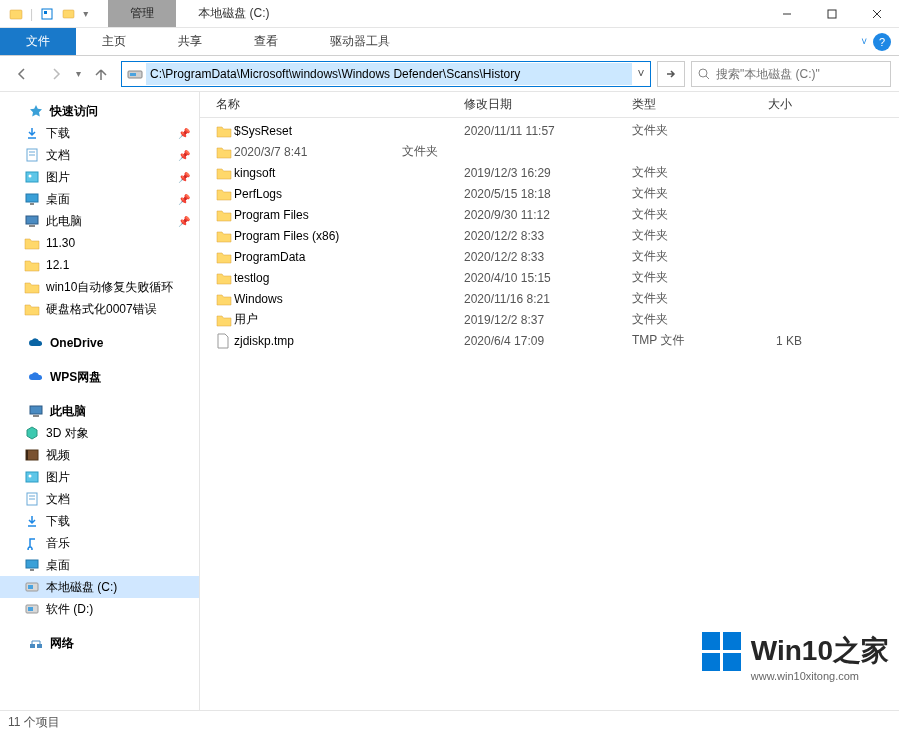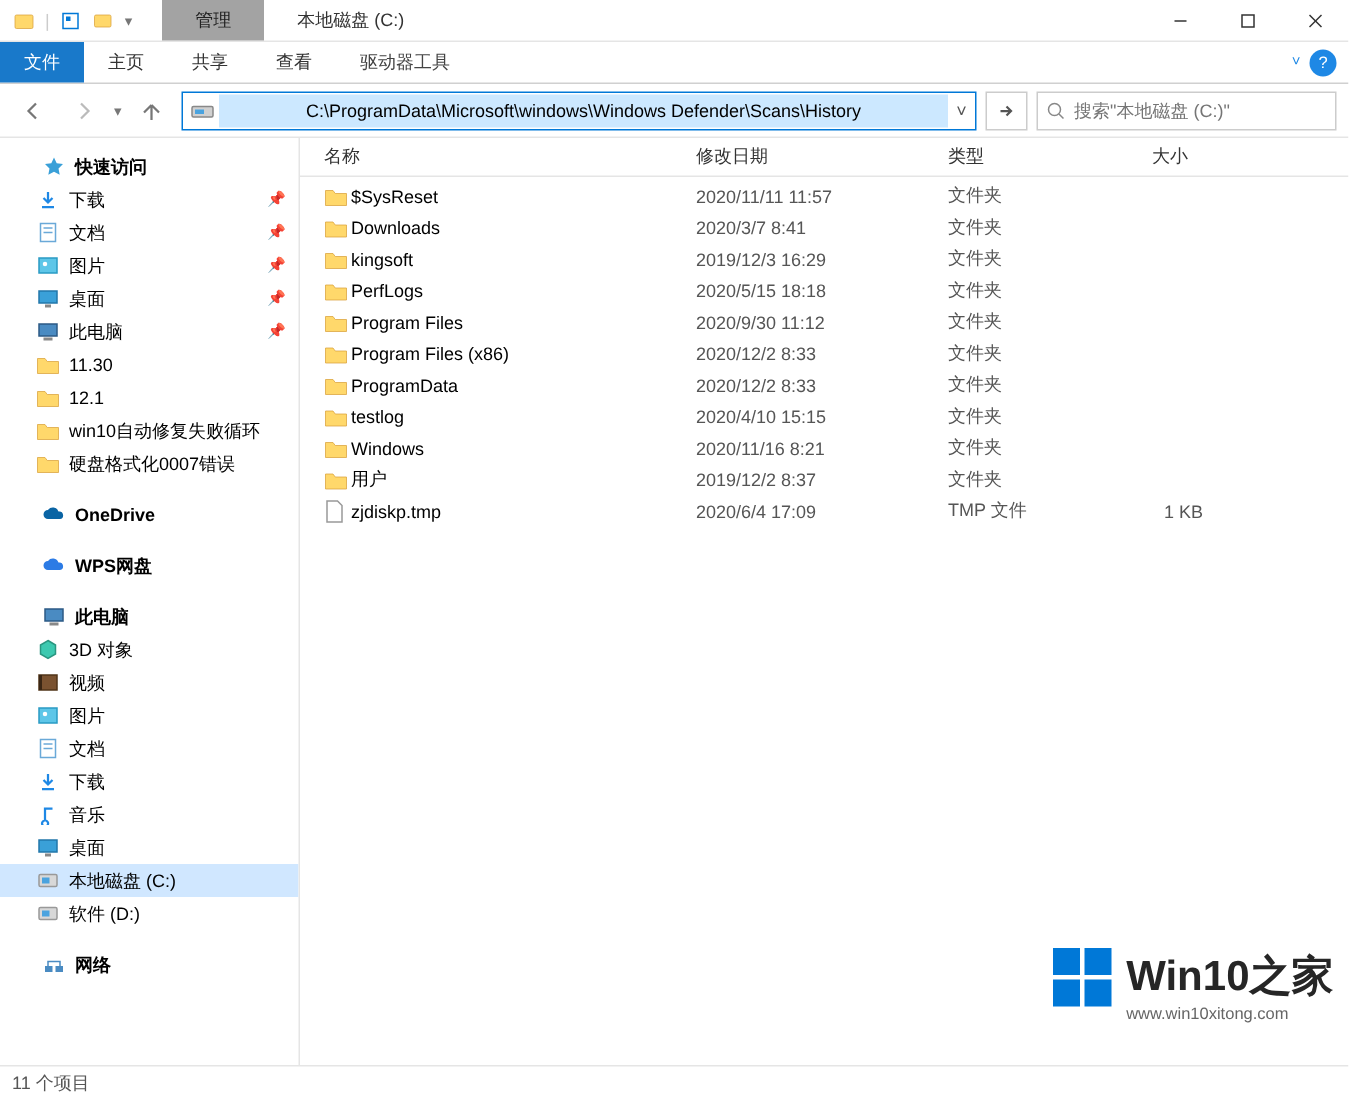--- a/index.html
+++ b/index.html
@@ -9,31 +9,31 @@
 .titlebar .qat { display: flex; align-items: center; padding-left: 8px; gap: 6px; }
 .titlebar .qat-icon { width: 16px; height: 16px; display: flex; align-items: center; justify-content: center; }
 .titlebar .title-tabs { display: flex; align-items: stretch; margin-left: 20px; height: 100%; }
 .title-tab { padding: 0 22px; display: flex; align-items: center; }
 .title-tab.manage { background: #a3a3a3; color: #222; }
 .title-tab.drive { color: #333; }
 .titlebar .win-controls { margin-left: auto; display: flex; }
 .win-btn { width: 45px; height: 28px; display: flex; align-items: center; justify-content: center; color: #333; }
 
 .ribbon-tabs { height: 28px; display: flex; align-items: stretch; background: #fff; border-bottom: 1px solid #d0d0d0; }
-.rtab { padding: 0 16px; display: flex; align-items: center; color: #333; cursor: pointer; }
+.rtab { padding: 0 26px; display: flex; align-items: center; color: #333; cursor: pointer; }
 .rtab.file { background: #1979ca; color: #fff; }
 .rtab.context { color: #444; }
 .ribbon-right { margin-left: auto; display: flex; align-items: center; padding-right: 8px; gap: 6px; }
 .help-icon { width: 18px; height: 18px; border-radius: 50%; background: #1e88e5; color: #fff; display: flex; align-items: center; justify-content: center; font-size: 11px; }
 
 .navbar { height: 36px; display: flex; align-items: center; padding: 4px 8px; gap: 6px; border-bottom: 1px solid #e5e5e5; }
 .nav-arrow { width: 28px; height: 28px; display: flex; align-items: center; justify-content: center; color: #777; }
 .addr-container { flex: 1; display: flex; align-items: center; border: 1px solid #0078d7; height: 26px; background: #fff; }
 .addr-icon { width: 22px; height: 22px; display: flex; align-items: center; justify-content: center; margin-left: 2px; }
-.addr-input { flex: 1; border: none; outline: none; padding: 0 4px; height: 22px; background: #cce8ff; font-size: 12px; color: #000; text-align: center; }
+.addr-input { flex: 1; border: none; outline: none; padding: 0 4px; height: 22px; background: #cce8ff; font-size: 12px; color: #000; }
 .addr-drop { width: 18px; display: flex; align-items: center; justify-content: center; color: #555; }
 .go-btn { width: 28px; height: 26px; border: 1px solid #ccc; display: flex; align-items: center; justify-content: center; color: #555; }
 .search-box { width: 200px; height: 26px; border: 1px solid #ccc; display: flex; align-items: center; padding: 0 6px; color: #888; gap: 6px; }
 .search-box input { border: none; outline: none; flex: 1; font-size: 12px; color: #888; }
 
 .body-row { display: flex; height: calc(734px - 28px - 28px - 36px - 24px); }
 .sidebar { width: 200px; border-right: 1px solid #e5e5e5; overflow-y: auto; padding: 8px 0; }
 .sgroup { margin-bottom: 12px; }
 .sitem { display: flex; align-items: center; padding: 2px 8px 2px 24px; gap: 6px; height: 22px; cursor: pointer; }
 .sitem.top { padding-left: 28px; font-weight: bold; }
@@ -407,21 +407,20 @@
           <span class="date">2020/11/11 11:57</span>
           <span class="type">文件夹</span>
           <span class="size"></span>
         </div>
         <div class="file-row">
           <span class="icon">
             <svg width="16" height="14">
               <path class="folder-svg" d="M1 3 h5 l1.5 2 H15 v8 H1 z"></path>
             </svg>
           </span>
-          <span class="name">Downloads</span>
           <span class="date">2020/3/7 8:41</span>
           <span class="type">文件夹</span>
           <span class="size"></span>
         </div>
         <div class="file-row">
           <span class="icon">
             <svg width="16" height="14">
               <path class="folder-svg" d="M1 3 h5 l1.5 2 H15 v8 H1 z"></path>
             </svg>
           </span>

